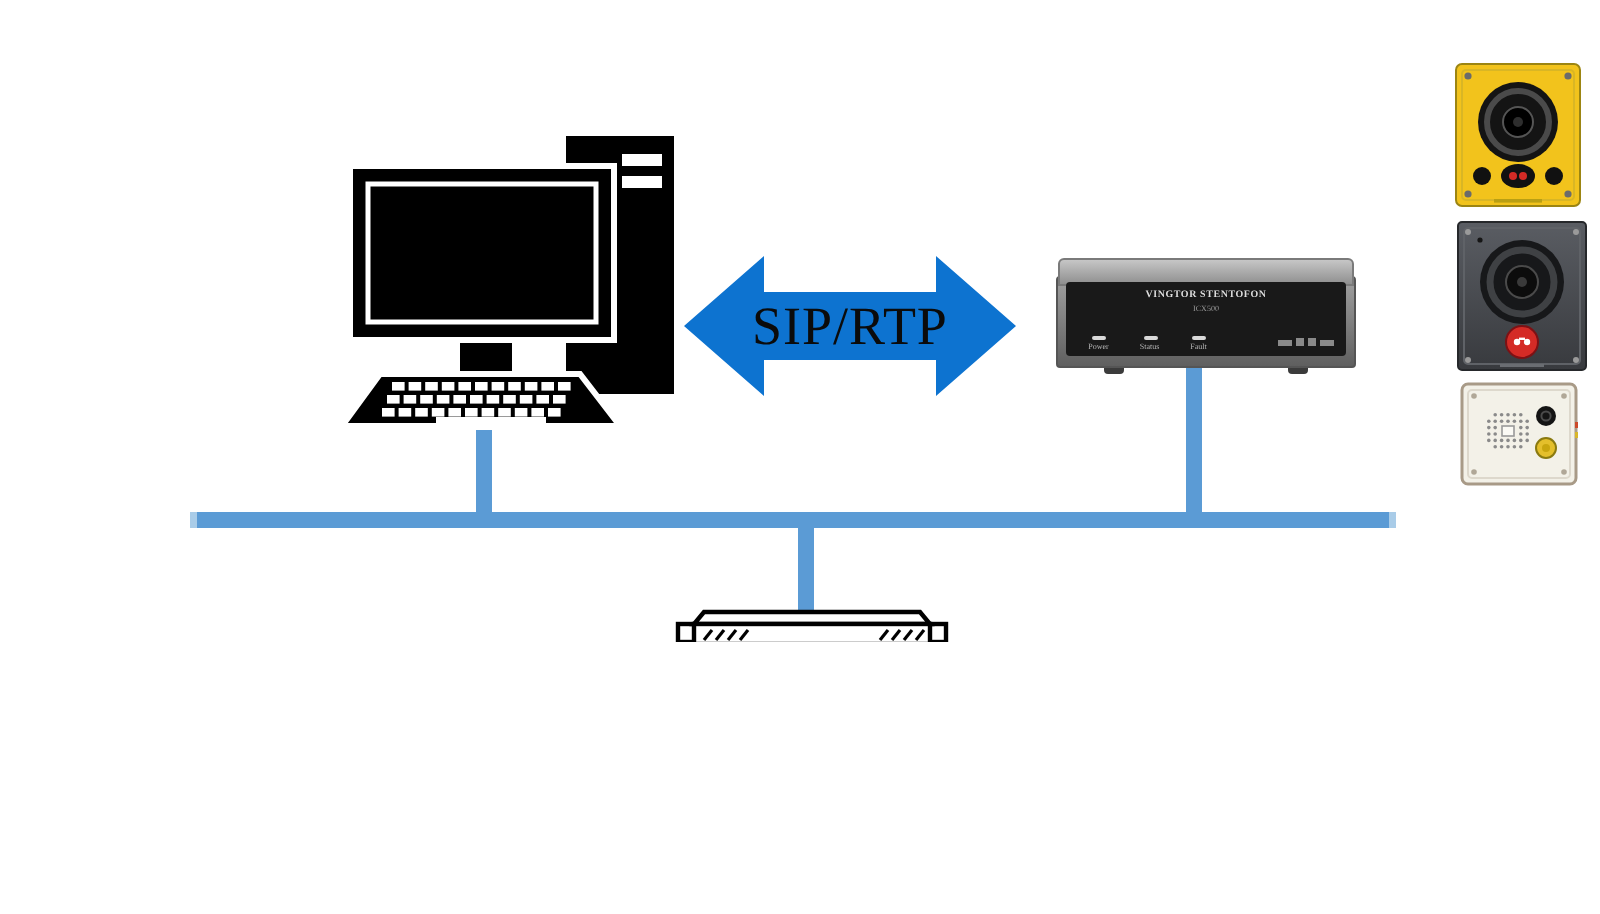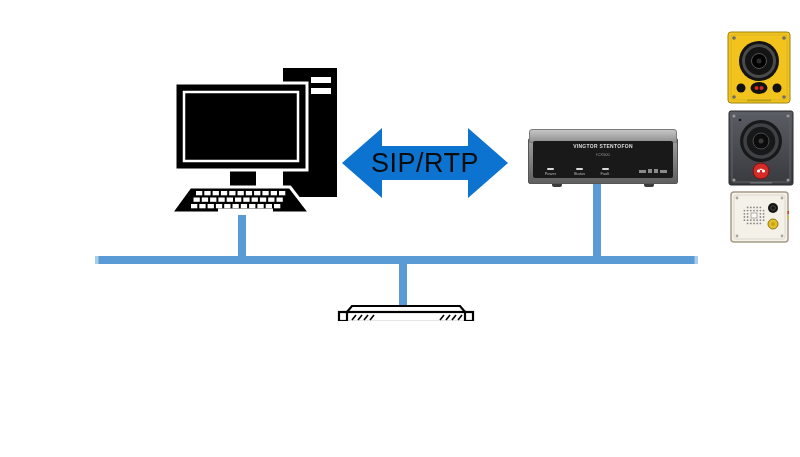--- a/index.html
+++ b/index.html
@@ -1,18 +1,18 @@
 <!DOCTYPE html>
 <html><head>
 <meta charset="utf-8">
 <style>
   html,body { margin:0; padding:0; background:#fff; }
   .canvas {
     position:relative; width:800px; height:321px; background:#ffffff;
-    overflow:hidden; font-family:Liberation Sans, sans-serif;
+    overflow:hidden; font-family:Liberation Serif, serif;
   }
   .abs { position:absolute; }
   svg { display:block; }
 
   
   .arrow-label {
     left:342px; top:128px; width:166px; height:70px;
     display:flex; align-items:center; justify-content:center;
     font-size:27px; color:#0b0b0b; letter-spacing:0.5px;
     pointer-events:none;

